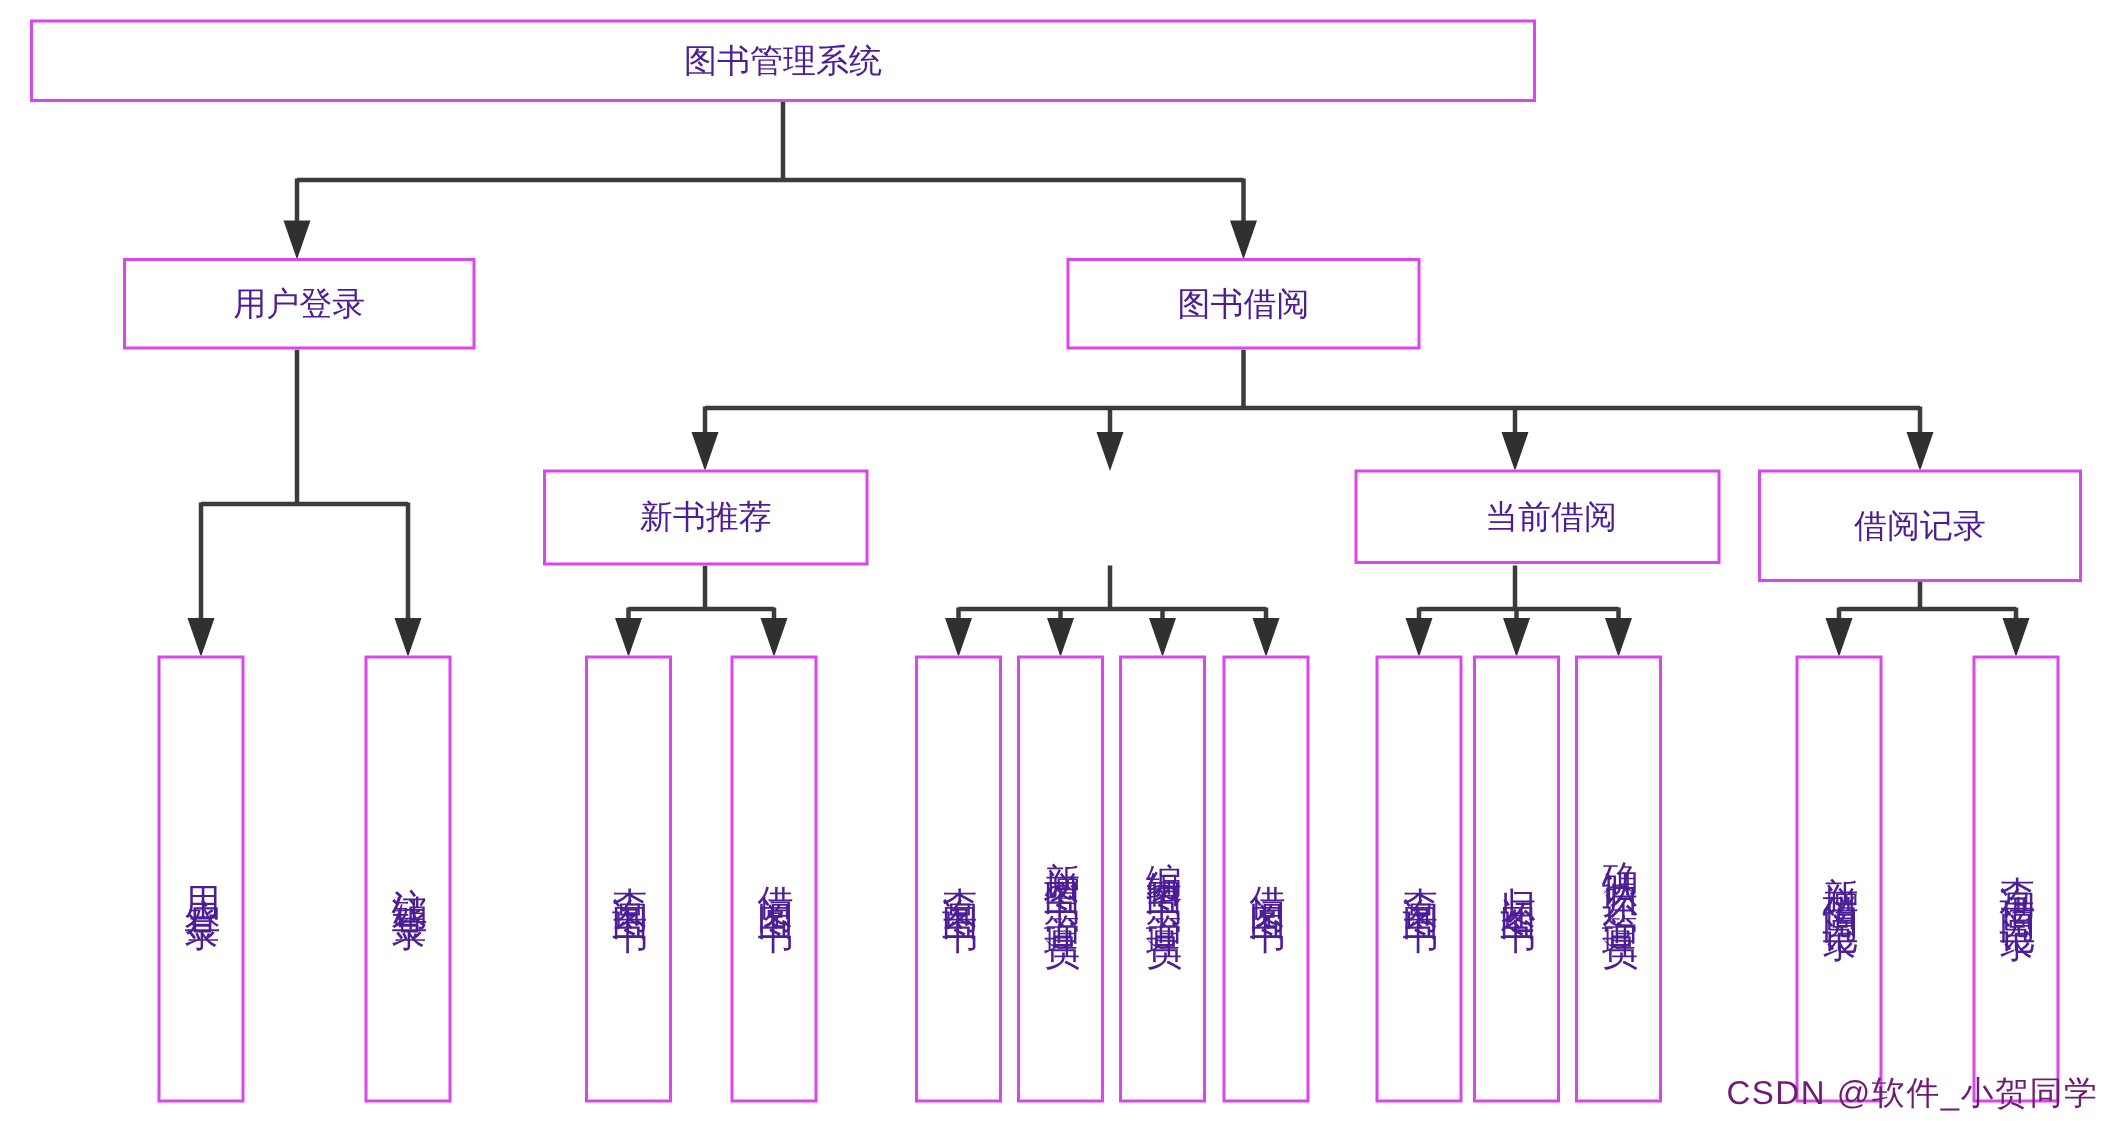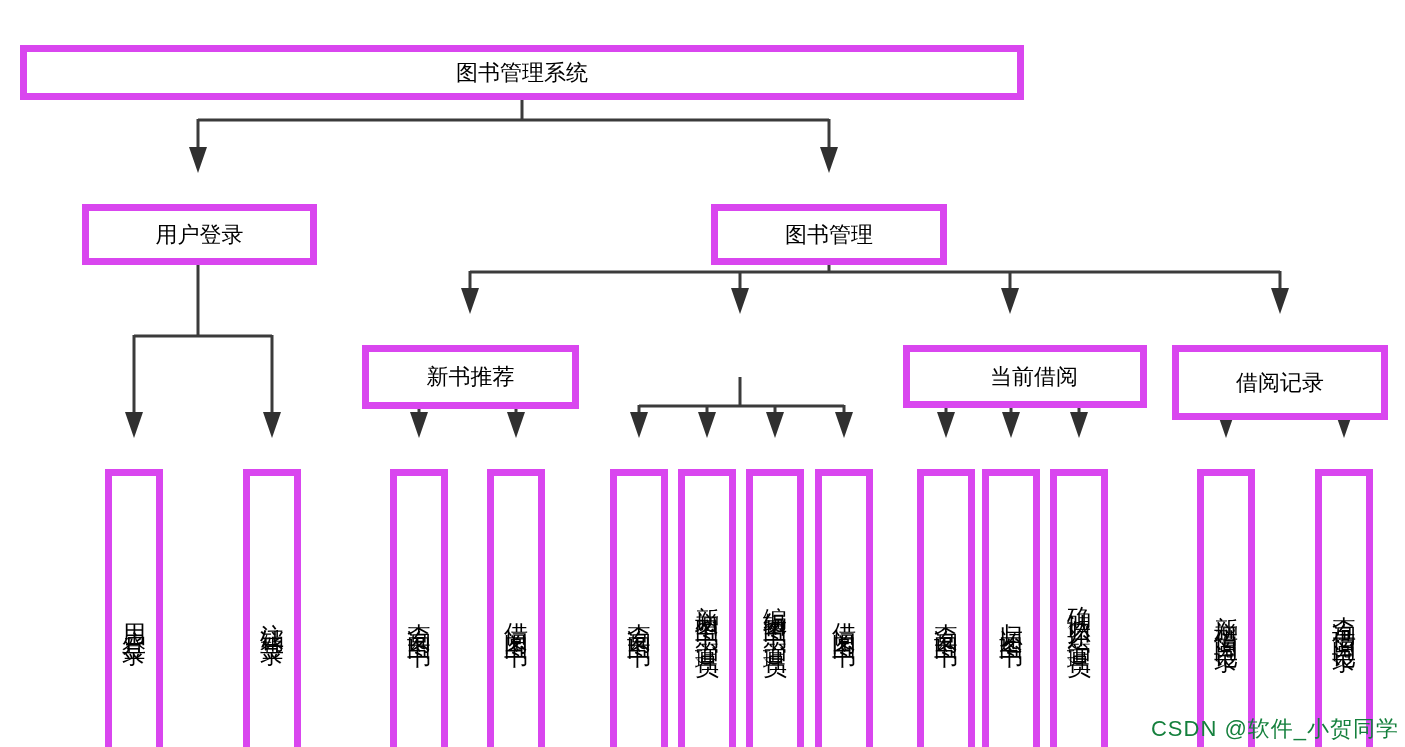--- a/index.html
+++ b/index.html
@@ -18,29 +18,28 @@
   #connectors {
     position: absolute;
     left: 0;
     top: 0;
     width: 1405px;
     height: 747px;
   }
   .node {
     position: absolute;
     box-sizing: border-box;
-    border: 7px solid #d946ef;
+    border: 2px solid #d946ef;
     background: #ffffff;
-    color: #000000;
+    color: #4c1d95;
     display: flex;
     align-items: center;
     justify-content: center;
     text-align: center;
     font-size: 22px;
-    margin-top: 32px;
   }
   .v {
     writing-mode: vertical-rl;
     font-size: 24px;
     letter-spacing: 7px;
     line-height: 1;
   }
   
   .n-root { left: 20px;  top: 13px;  width: 1004px; height: 55px; }
   
@@ -64,21 +63,21 @@
   .n-f9  { left: 917px; }
   .n-f10 { left: 982px; }
   .n-f11 { left: 1050px; }
   .n-f12 { left: 1197px; }
   .n-f13 { left: 1315px; }
   #watermark {
     position: absolute;
     right: 6px;
     bottom: 3px;
     font-size: 22px;
-    color: #15803d;
+    color: #701a75;
     letter-spacing: 1px;
     pointer-events: none;
   }
 </style>
 </head>
 <body>
 
 <div id="canvas">
 
   <svg id="connectors" viewBox="0 0 1405 747" xmlns="http://www.w3.org/2000/svg">
@@ -143,21 +142,21 @@
       <path d="M1011 438 L1002 412 L1020 412 Z"></path>
       <path d="M1079 438 L1070 412 L1088 412 Z"></path>
       <path d="M1226 438 L1217 412 L1235 412 Z"></path>
       <path d="M1344 438 L1335 412 L1353 412 Z"></path>
     </g>
   </svg>
 
   <div class="node n-root">图书管理系统</div>
 
   <div class="node n-l2a">用户登录</div>
-  <div class="node n-l2b">图书管理</div>
+  <div class="node n-l2b">图书借阅</div>
 
   <div class="node n-l3a">新书推荐</div>
   <div class="node n-l3c">当前借阅</div>
   <div class="node n-l3d">借阅记录</div>
 
   <div class="node leaf v n-f1">用户登录</div>
   <div class="node leaf v n-f2">注销登录</div>
 
   <div class="node leaf v n-f3">查询图书</div>
   <div class="node leaf v n-f4">借阅图书</div>

